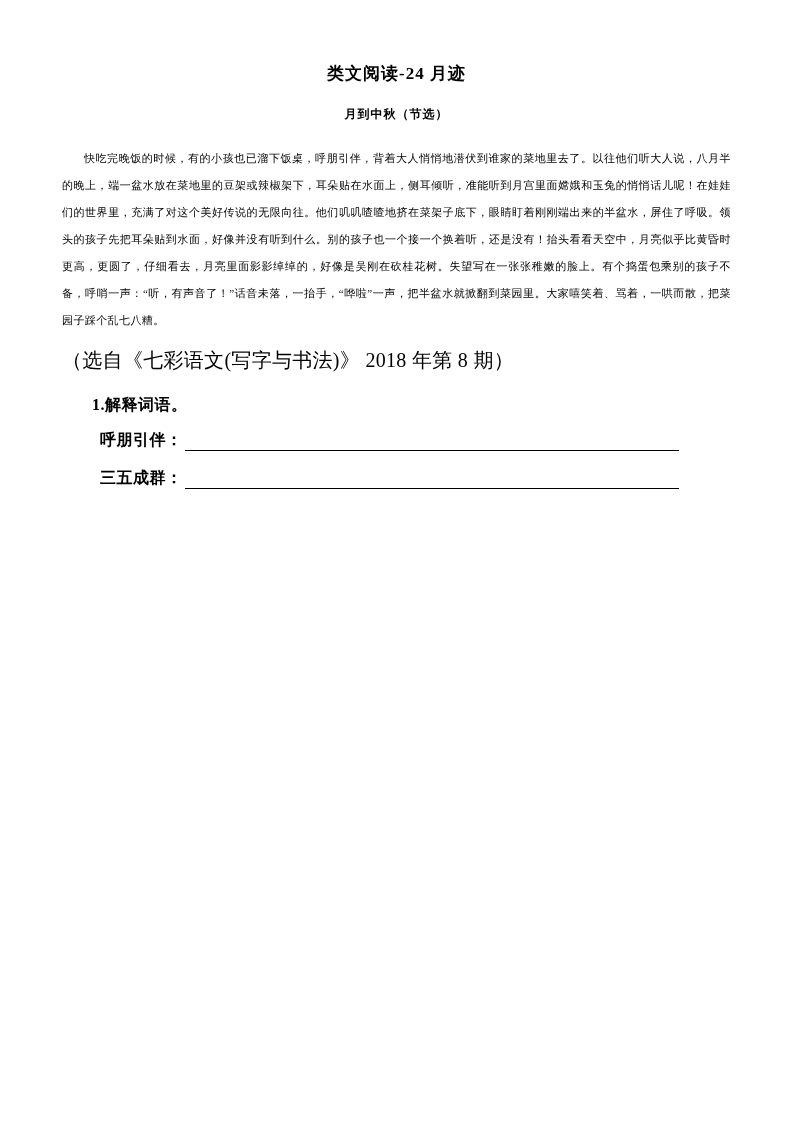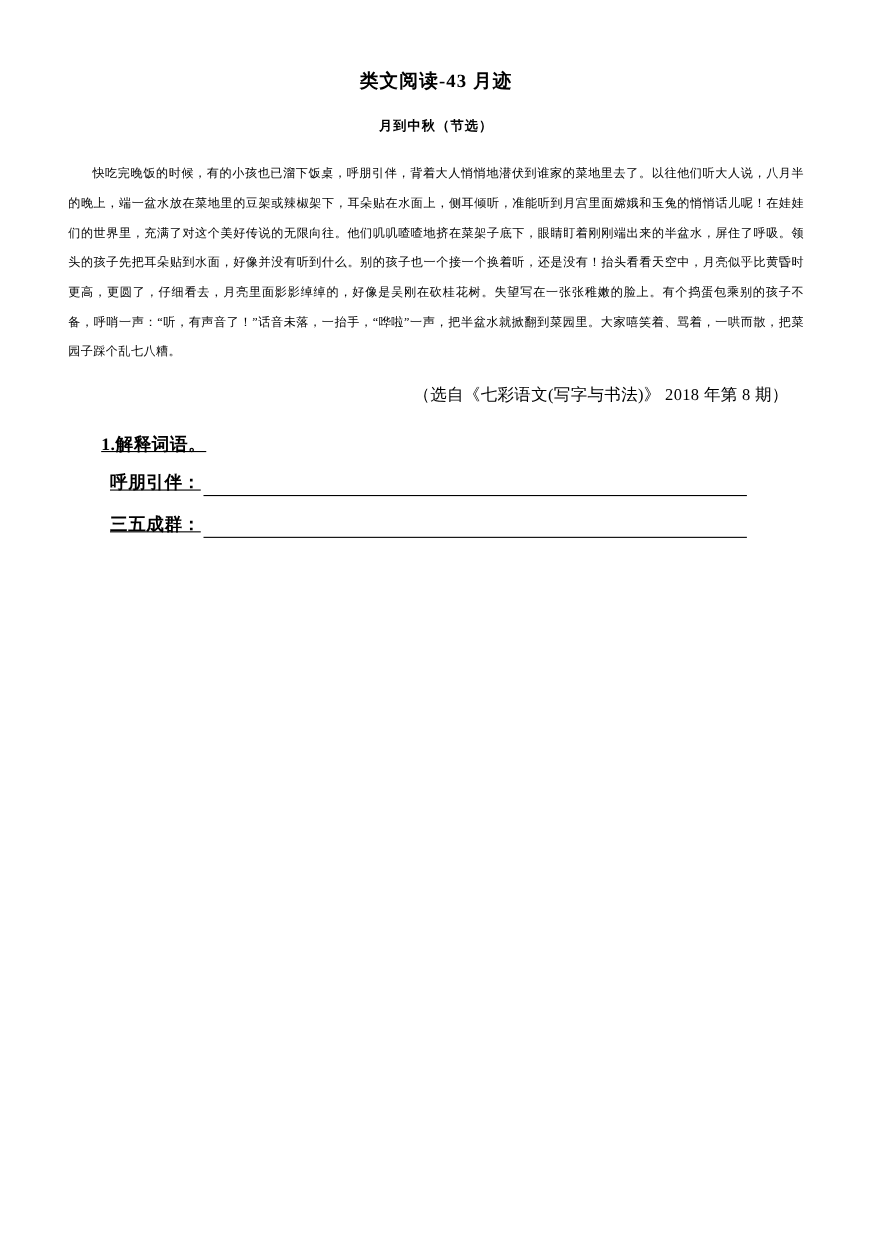--- a/index.html
+++ b/index.html
@@ -46,30 +46,29 @@
     text-align: justify;
     text-justify: inter-ideograph;
     text-indent: 2em;
     margin: 0 0 2px 0;
     letter-spacing: 0.4px;
   }
   .para-2 {
     margin-top: 10px;
   }
   .source {
-    font-size: 15px;
+    font-size: 20px;
     line-height: 36px;
-    text-align: right;
+    text-align: left;
     margin: 8px 0 4px 0;
     padding-right: 14px;
     letter-spacing: 0.3px;
   }
   .q-list {
     margin-top: 10px;
-    text-decoration: underline;
   }
   .q-item {
     font-size: 16px;
     font-weight: bold;
     line-height: 34px;
     margin: 0 0 2px 0;
     padding-left: 30px;
     letter-spacing: 0.5px;
   }
   .blank-row {
@@ -91,21 +90,21 @@
     height: 26px;
     margin-left: 2px;
     margin-right: 52px;
   }
 </style>
 </head>
 <body>
 
 <div class="page">
 
-  <h1 class="doc-title">类文阅读-43 月迹</h1>
+  <h1 class="doc-title">类文阅读-24 月迹</h1>
 
   <h2 class="sub-title">月到中秋（节选）</h2>
 
   <p class="para">快吃完晚饭的时候，有的小孩也已溜下饭桌，呼朋引伴，背着大人悄悄地潜伏到谁家的菜地里去了。以往他们听大人说，八月半的晚上，端一盆水放在菜地里的豆架或辣椒架下，耳朵贴在水面上，侧耳倾听，准能听到月宫里面嫦娥和玉兔的悄悄话儿呢！在娃娃们的世界里，充满了对这个美好传说的无限向往。他们叽叽喳喳地挤在菜架子底下，眼睛盯着刚刚端出来的半盆水，屏住了呼吸。领头的孩子先把耳朵贴到水面，好像并没有听到什么。别的孩子也一个接一个换着听，还是没有！抬头看看天空中，月亮似乎比黄昏时更高，更圆了，仔细看去，月亮里面影影绰绰的，好像是吴刚在砍桂花树。失望写在一张张稚嫩的脸上。有个捣蛋包乘别的孩子不备，呼哨一声：“听，有声音了！”话音未落，一抬手，“哗啦”一声，把半盆水就掀翻到菜园里。大家嘻笑着、骂着，一哄而散，把菜园子踩个乱七八糟。</p>
 
 
   <p class="source">（选自《七彩语文(写字与书法)》 2018 年第 8 期）</p>
 
   <div class="q-list">
 

